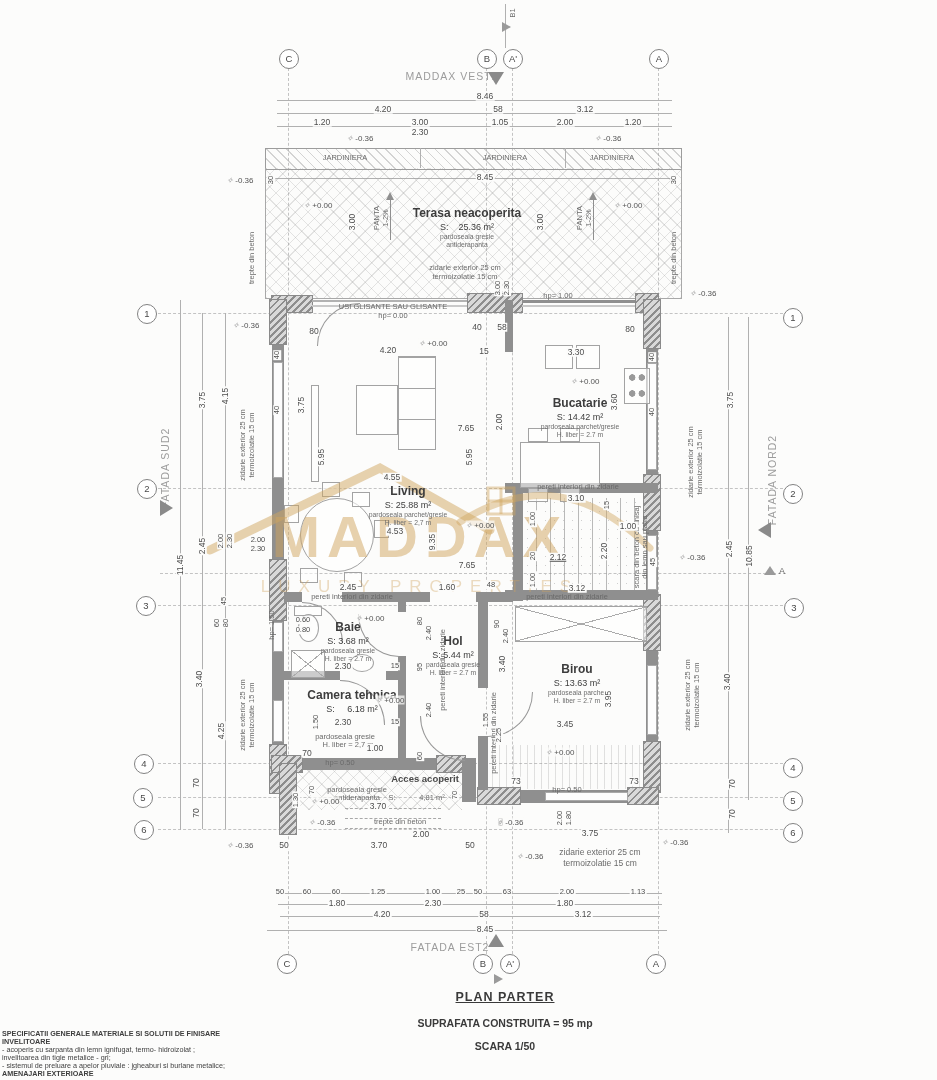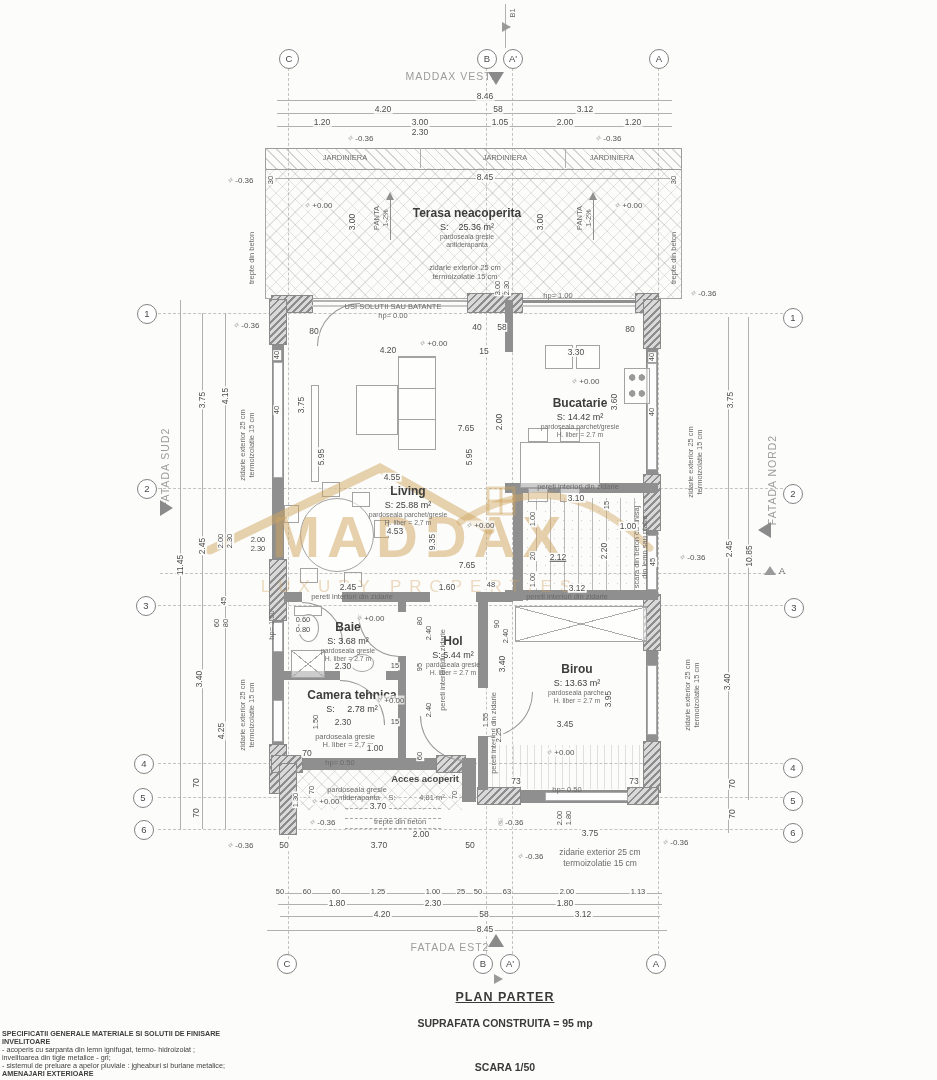--- a/index.html
+++ b/index.html
@@ -36,21 +36,21 @@
   .rarea{font-size:9px;}
   .rfloor{font-size:6.8px;color:#6d6d6d;line-height:1.2;}
   .tri{position:absolute;width:0;height:0;}
   .fac{position:absolute;transform:translate(-50%,-50%);font-size:10.5px;letter-spacing:1px;color:#9c9c9c;white-space:nowrap;}
   .facv{transform:translate(-50%,-50%) rotate(-90deg);}
   .wm-name{position:absolute;left:225px;top:503px;width:390px;text-align:center;font-size:58px;font-weight:bold;letter-spacing:7px;color:rgba(207,164,94,.5);pointer-events:none;}
   .wm-tag{position:absolute;left:225px;top:577px;width:390px;text-align:center;font-size:17px;letter-spacing:8px;color:rgba(207,164,94,.38);pointer-events:none;}
   .tblock{position:absolute;left:310px;top:990px;width:390px;text-align:center;color:#3a3a3a;}
   .tb-title{font-size:12.5px;font-weight:bold;text-decoration:underline;letter-spacing:1px;margin-bottom:12px;}
   .tb-line{font-size:10.5px;font-weight:bold;line-height:1.35;}
-  .tb-scale{font-size:10.5px;font-weight:bold;margin-top:31px;}
+  .tb-scale{font-size:10.5px;font-weight:bold;margin-top:10px;}
   .specs{position:absolute;left:2px;top:1030px;width:330px;font-size:7.2px;color:#3e3e3e;line-height:1.12;}
   .specs .b{font-weight:bold;}
 </style>
 </head>
 <body>
 
 <div class="sheet">
 
   <div class="axv" style="left:288px;top:68px;height:886px;"></div>
   <div class="axv" style="left:486px;top:68px;height:886px;"></div>
@@ -250,21 +250,21 @@
   <div class="note notev" style="left:386px;top:218px;">1-2%</div>
   <div class="dlv" style="left:593px;top:198px;height:42px;border-left-color:#8f8f8f;"></div>
   <div class="tri" style="left:589px;top:192px;border-left:4px solid transparent;border-right:4px solid transparent;border-bottom:8px solid #8f8f8f;"></div>
   <div class="note notev" style="left:580px;top:218px;">PANTA</div>
   <div class="note notev" style="left:589px;top:218px;">1-2%</div>
   <div class="note" style="left:465px;top:268px;">zidarie exterior 25 cm</div>
   <div class="note" style="left:465px;top:277px;">termoizolatie 15 cm</div>
   <div class="note" style="left:558px;top:296px;">hp= 1.00</div>
   <div class="note notev small" style="left:252px;top:258px;">trepte din beton</div>
   <div class="note notev small" style="left:674px;top:258px;">trepte din beton</div>
-  <div class="note small" style="left:393px;top:307px;">USI SOLUTII SAU BATANTE</div>
+  <div class="note small" style="left:393px;top:307px;">USI GLISANTE SAU GLISANTE</div>
   <div class="note small" style="left:393px;top:316px;">hp= 0.00</div>
 
   <div class="room" style="left:408px;top:484px;">
     <div class="rname">Living</div>
     <div class="rarea">S: 25.88 m²</div>
     <div class="rfloor">pardoseala parchet/gresie</div>
     <div class="rfloor">H. liber = 2,7 m</div>
   </div>
   <div class="room" style="left:580px;top:396px;">
     <div class="rname">Bucatarie</div>
@@ -285,21 +285,21 @@
     <div class="rfloor">H. liber = 2.7 m</div>
   </div>
   <div class="room" style="left:577px;top:662px;">
     <div class="rname">Birou</div>
     <div class="rarea">S: 13.63 m²</div>
     <div class="rfloor">pardoseala parchet</div>
     <div class="rfloor">H. liber = 2.7 m</div>
   </div>
   <div class="room" style="left:352px;top:688px;">
     <div class="rname">Camera tehnica</div>
-    <div class="rarea"><span>S:</span>&nbsp;&nbsp;&nbsp;&nbsp;&nbsp;<span>2.78 m²</span></div>
+    <div class="rarea"><span>S:</span>&nbsp;&nbsp;&nbsp;&nbsp;&nbsp;<span>6.18 m²</span></div>
   </div>
   <div class="note small" style="left:345px;top:737px;">pardoseala gresie</div>
   <div class="note small" style="left:348px;top:745px;">H. liber = 2,7 m</div>
   <div class="note nb" style="left:425px;top:779px;font-size:9.5px;">Acces acoperit</div>
   <div class="note small" style="left:357px;top:790px;">pardoseala gresie</div>
   <div class="note small" style="left:357px;top:798px;">antiderapanta</div>
   <div class="note" style="left:392px;top:798px;">S:</div>
   <div class="note" style="left:432px;top:798px;">4,81 m²</div>
 
   <div class="note notev" style="left:243px;top:445px;">zidarie exterior 25 cm</div>

